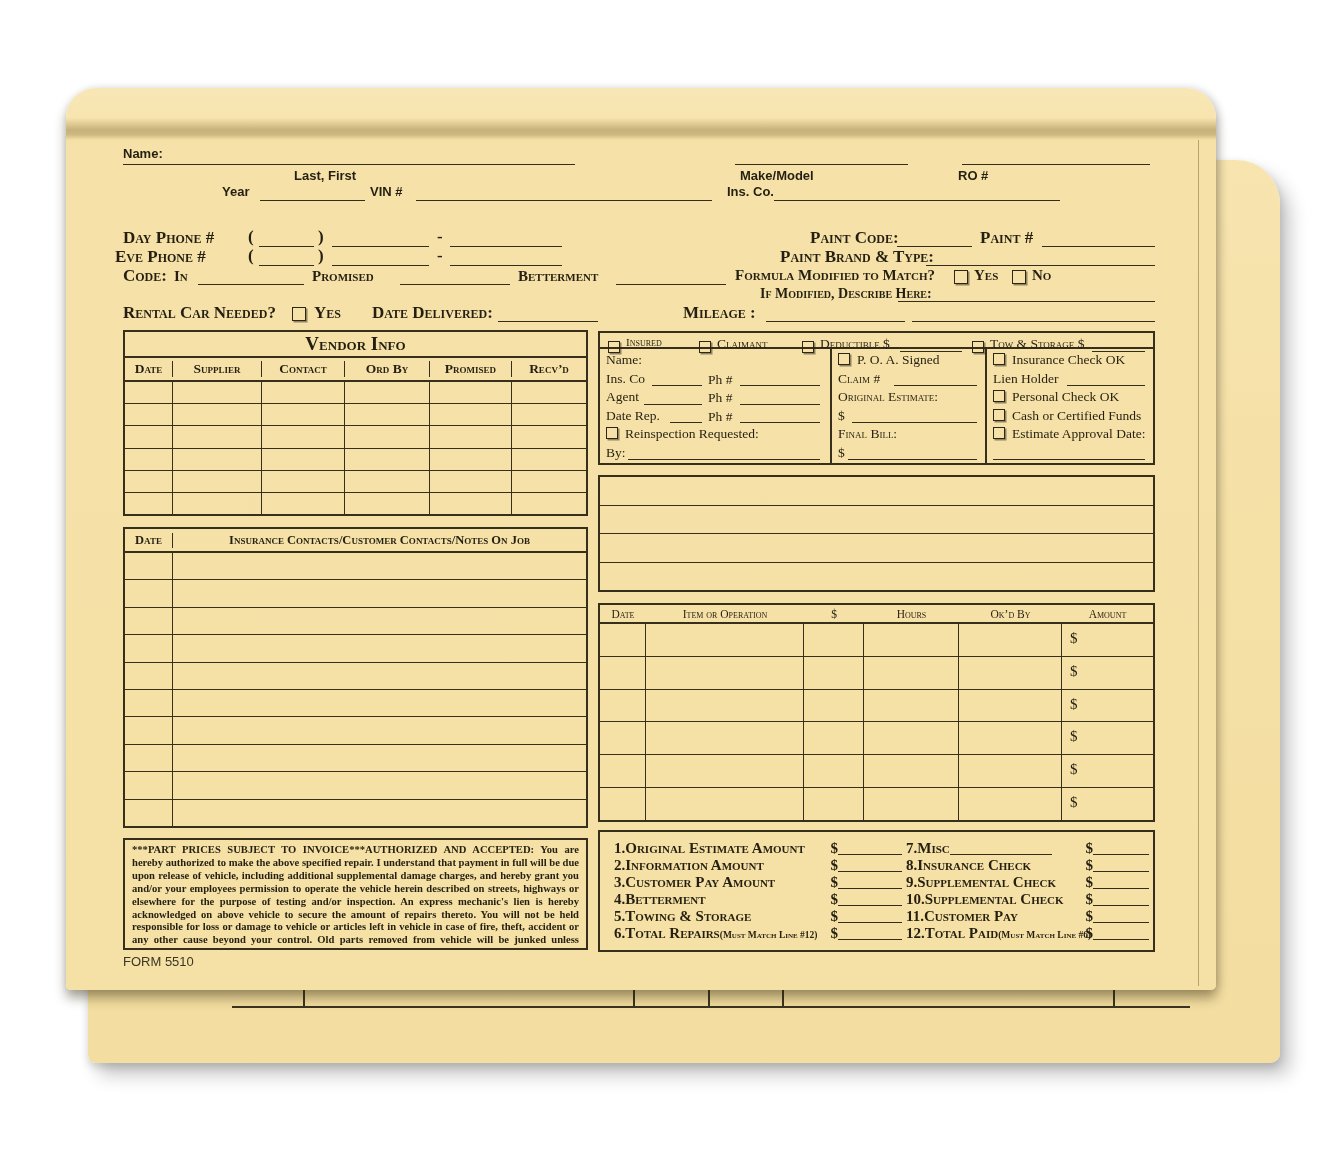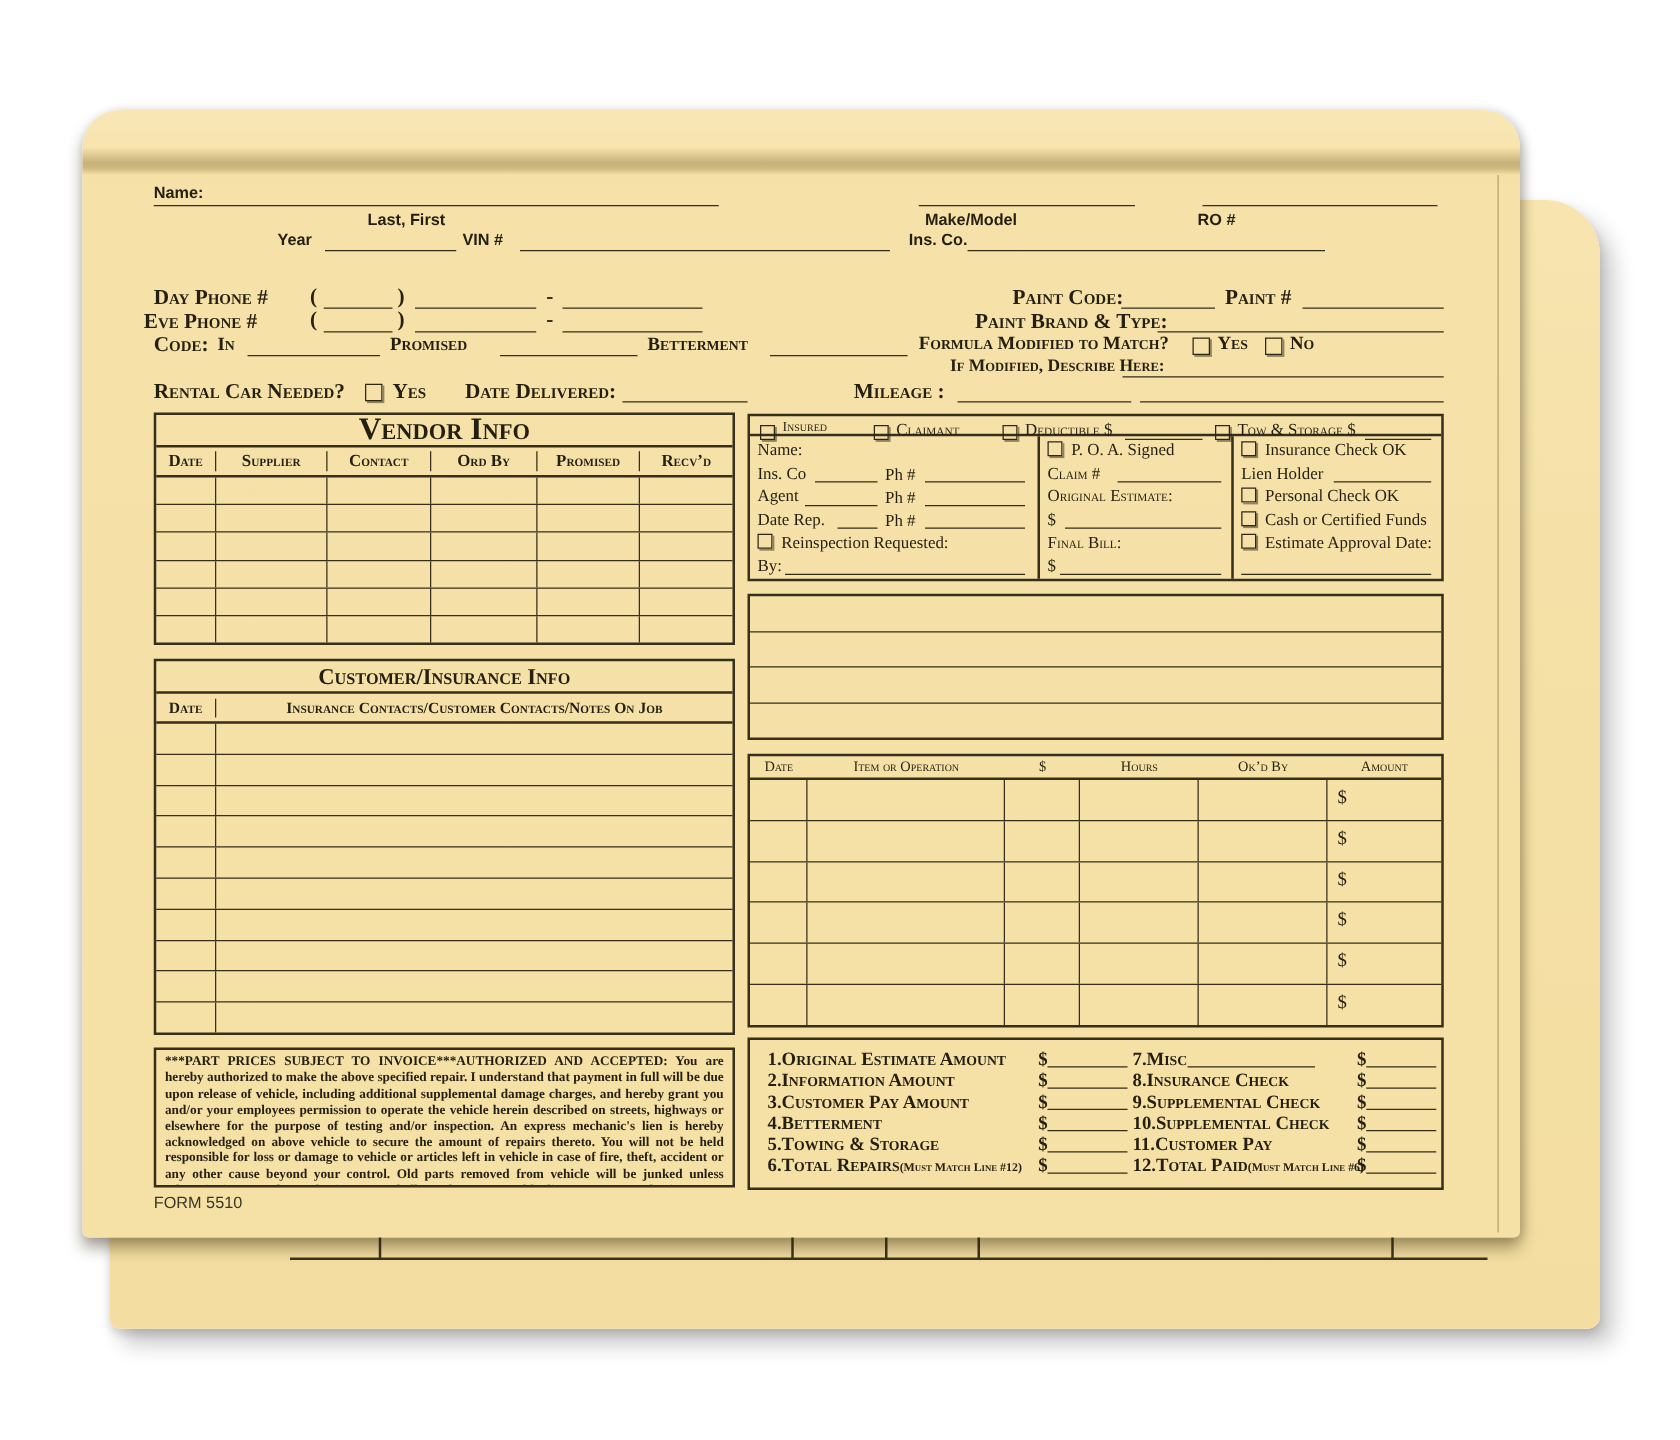--- a/index.html
+++ b/index.html
@@ -137,21 +137,21 @@
       <span class="t" style="left:226px;top:219px"><span class="cb big"></span></span>
       <span class="t sc fs17" style="left:248px;top:215px">Yes</span>
       <span class="t sc fs17" style="left:306px;top:215px">Date Delivered:</span>
       <div class="line" style="left:432px;top:233px;width:100px"></div>
 
       <span class="t sc fs17" style="left:617px;top:215px">Mileage :</span>
       <div class="line" style="left:700px;top:233px;width:139px"></div>
       <div class="line" style="left:846px;top:233px;width:243px"></div>
 
       <div class="box" style="left:57px;top:242px;width:465px;height:186px">
-        <div class="btitle" style="font-size:25px;line-height:24px;height:24px">Vendor Info</div>
+        <div class="btitle" style="font-size:19px;line-height:24px;height:24px">Vendor Info</div>
         <div class="hrow" style="height:22px;font-size:13.5px;font-weight:700">
           <span class="hcell brd-r" style="width:48px">Date</span>
           <span class="hcell brd-r" style="width:89px">Supplier</span>
           <span class="hcell brd-r" style="width:83px">Contact</span>
           <span class="hcell brd-r" style="width:85px">Ord By</span>
           <span class="hcell brd-r" style="width:82px">Promised</span>
           <span class="hcell" style="flex:1">Recv’d</span>
         </div>
         <div class="rows">
           <div class="rrow">
@@ -259,21 +259,20 @@
             <div class="rrow">
               <span class="rcell" style="flex:1"></span>
             </div>
             <div class="rrow">
               <span class="rcell" style="flex:1"></span>
             </div>
         </div>
       </div>
 
       <div class="box" style="left:57px;top:439px;width:465px;height:301px">
-        <div class="btitle" style="font-size:18px;line-height:24px;height:24px">Customer/Insurance Info</div>
         <div class="hrow" style="height:22px;font-size:12.5px;font-weight:700">
           <span class="hcell brd-r" style="width:48px">Date</span>
           <span class="hcell" style="flex:1">Insurance Contacts/Customer Contacts/Notes On Job</span>
         </div>
         <div class="rows">
           <div class="rrow">
             <span class="rcell" style="width:48px"></span>
             <span class="rcell" style="flex:1"></span>
           </div>
             <div class="rrow">

